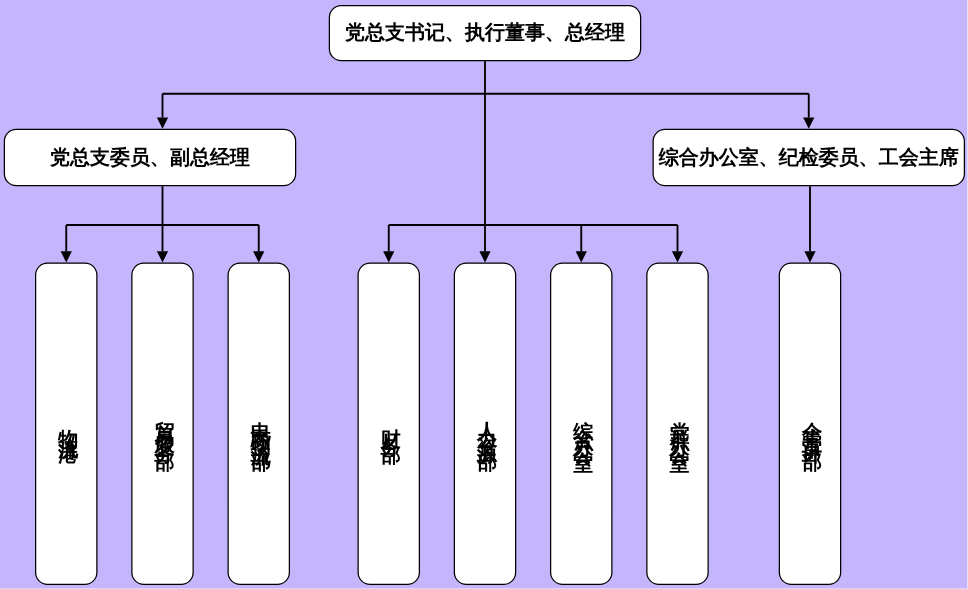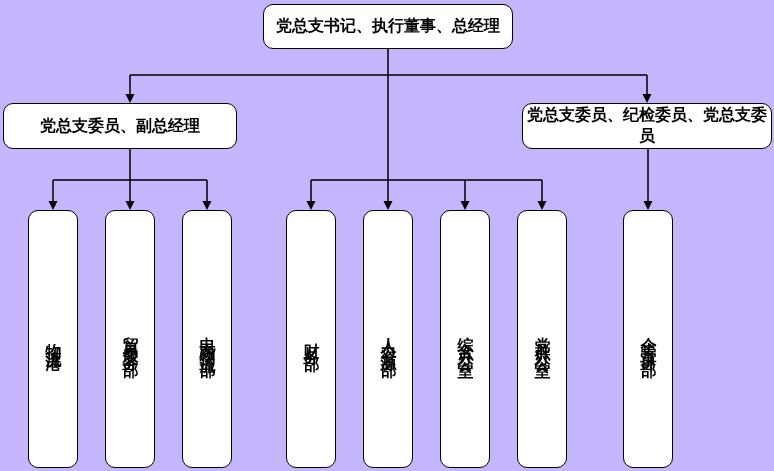--- a/index.html
+++ b/index.html
@@ -97,21 +97,21 @@
       <polygon points="460.5,201 469.5,201 465,210"></polygon>
       <polygon points="537.5,201 546.5,201 542,210"></polygon>
       <polygon points="643.5,201 652.5,201 648,210"></polygon>
     </g>
   </svg>
 
   <div class="node top">党总支书记、执行董事、总经理</div>
 
   <div class="node l2 l2-left">党总支委员、副总经理</div>
 
-  <div class="node l2 l2-right">党总支委员、纪检委员、党总支委员</div>
+  <div class="node l2 l2-right">综合办公室、纪检委员、工会主席</div>
 
   <div class="node dept d1">物流港</div>
 
   <div class="node dept d2">贸易服务部</div>
 
   <div class="node dept d3">电商物流部</div>
 
   <div class="node dept d4">财务部</div>
 
   <div class="node dept d5">人力资源部</div>

